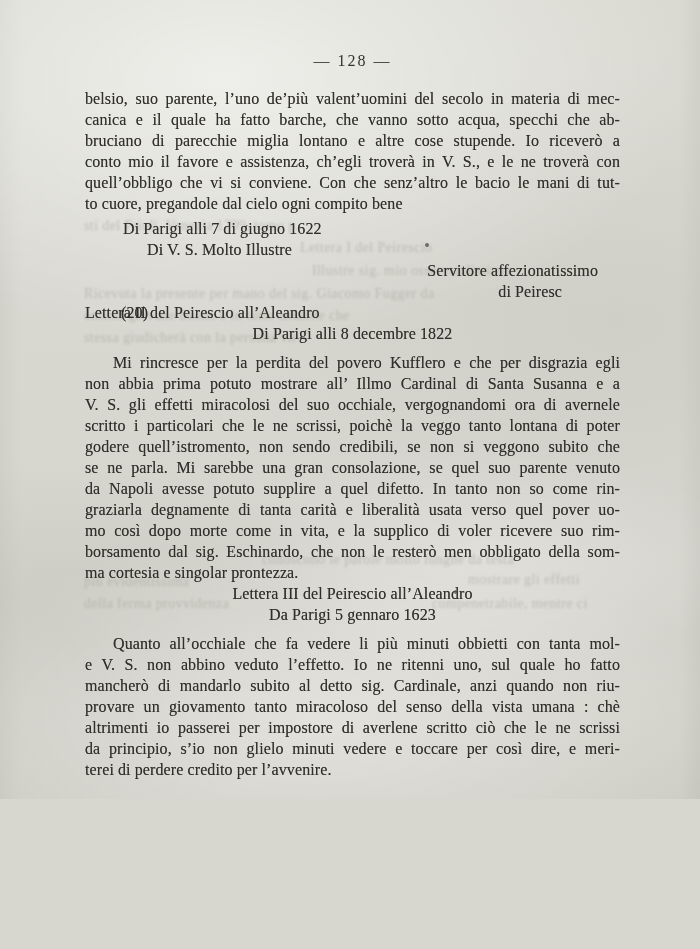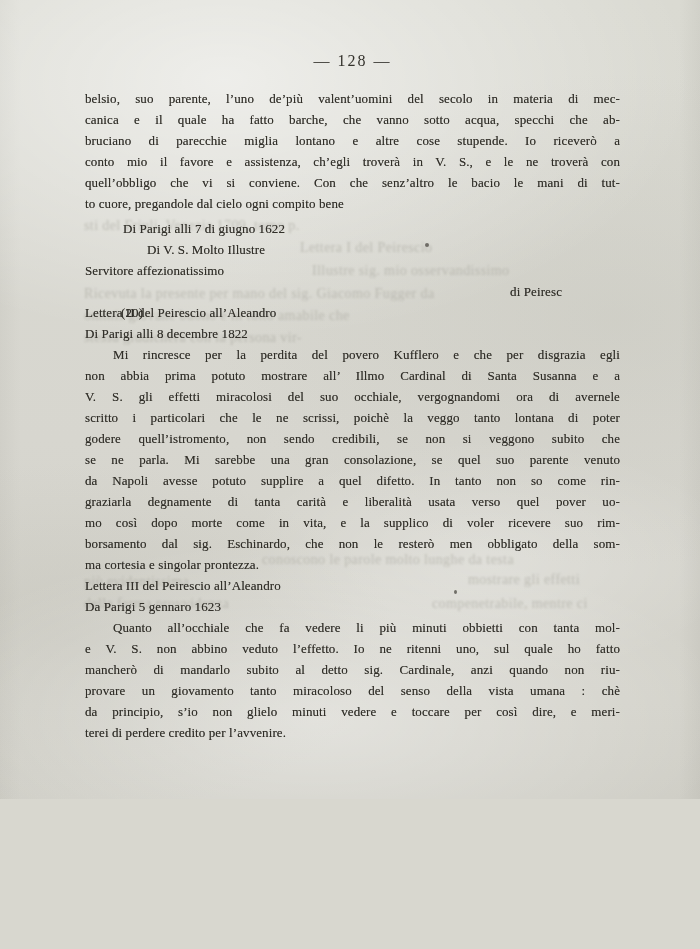--- a/index.html
+++ b/index.html
@@ -21,37 +21,37 @@
       linear-gradient(180deg,#dadad2 0%,#d7d6cf 55%,#d3d2ca 88%,#cfceC6 100%);
     color:#2f2d28;
   }
   
   .pageheader{
     position:absolute;top:52px;left:85px;width:535px;
     text-align:center;font-size:16px;letter-spacing:2px;color:#34322c;
   }
   .textcol{
     position:absolute;top:88px;left:85px;width:535px;
-    font-size:13px;line-height:21px;color:#312f29;
+    font-size:16px;line-height:21px;color:#312f29;
     text-shadow:0 0 0.5px rgba(49,47,41,0.55);
     letter-spacing:0.1px;
   }
   .para .bline{
     text-align:justify;text-align-last:justify;
     white-space:nowrap;overflow:hidden;
   }
   .para .bline:last-child{text-align-last:left;}
-  .para.indent-first .bline:first-child{text-indent:28px;}
+  .para.indent-first .bline:first-child{text-indent:28px;margin-top:8px;}
   .dateline1{padding-left:38px;margin-top:4px;}
   .salutation{padding-left:62px;}
-  .sig1{padding-right:22px;}
+  .sig1{text-align:right;padding-right:22px;}
   .sig2{text-align:right;padding-right:58px;}
   .headrow{position:relative;}
   .letterno{position:absolute;left:36px;top:0;}
-  .center{text-align:left;}
+  .center{text-align:center;}
   
   .bleed{
     position:absolute;font-size:14px;line-height:21px;color:#a3a299;
     filter:blur(1.1px);opacity:0.55;white-space:nowrap;overflow:hidden;
     letter-spacing:0.4px;
   }
   
   .speck{position:absolute;border-radius:50%;background:#55534c;opacity:0.8;}
 </style>
 </head>
@@ -117,20 +117,21 @@
 
     <div class="center">Lettera III del Peirescio all’Aleandro</div>
 
     <div class="center">Da Parigi 5 gennaro 1623</div>
 
     <div class="para indent-first">
         <div class="bline">Quanto all’occhiale che fa vedere li più minuti obbietti con tanta mol-</div>
         <div class="bline">e V. S. non abbino veduto l’effetto. Io ne ritenni uno, sul quale ho fatto</div>
         <div class="bline">mancherò di mandarlo subito al detto sig. Cardinale, anzi quando non riu-</div>
         <div class="bline">provare un giovamento tanto miracoloso del senso della vista umana : chè</div>
+        <div class="bline">altrimenti io passerei per impostore di averlene scritto ciò che le ne scrissi</div>
         <div class="bline">da principio, s’io non glielo minuti vedere e toccare per così dire, e meri-</div>
         <div class="bline">terei di perdere credito per l’avvenire.</div>
       </div>
 
   </div>
 
   <div class="speck" style="top:243px;left:425px;width:4px;height:4px;"></div>
   <div class="speck" style="top:590px;left:454px;width:3px;height:4px;"></div>
 
 </div>

